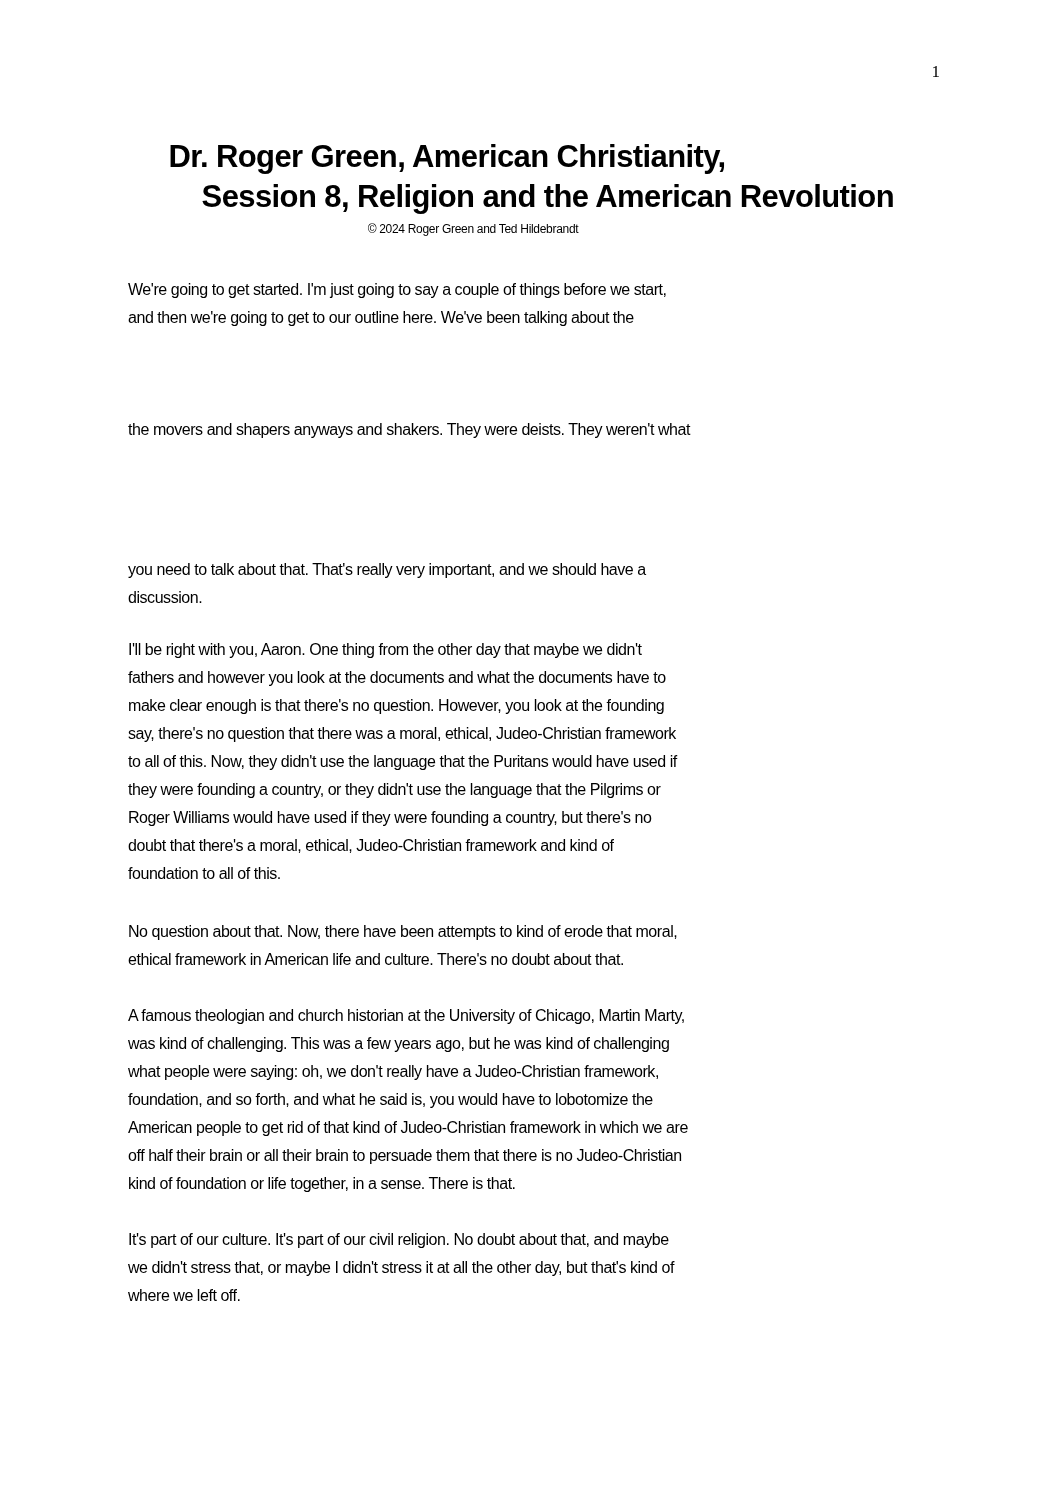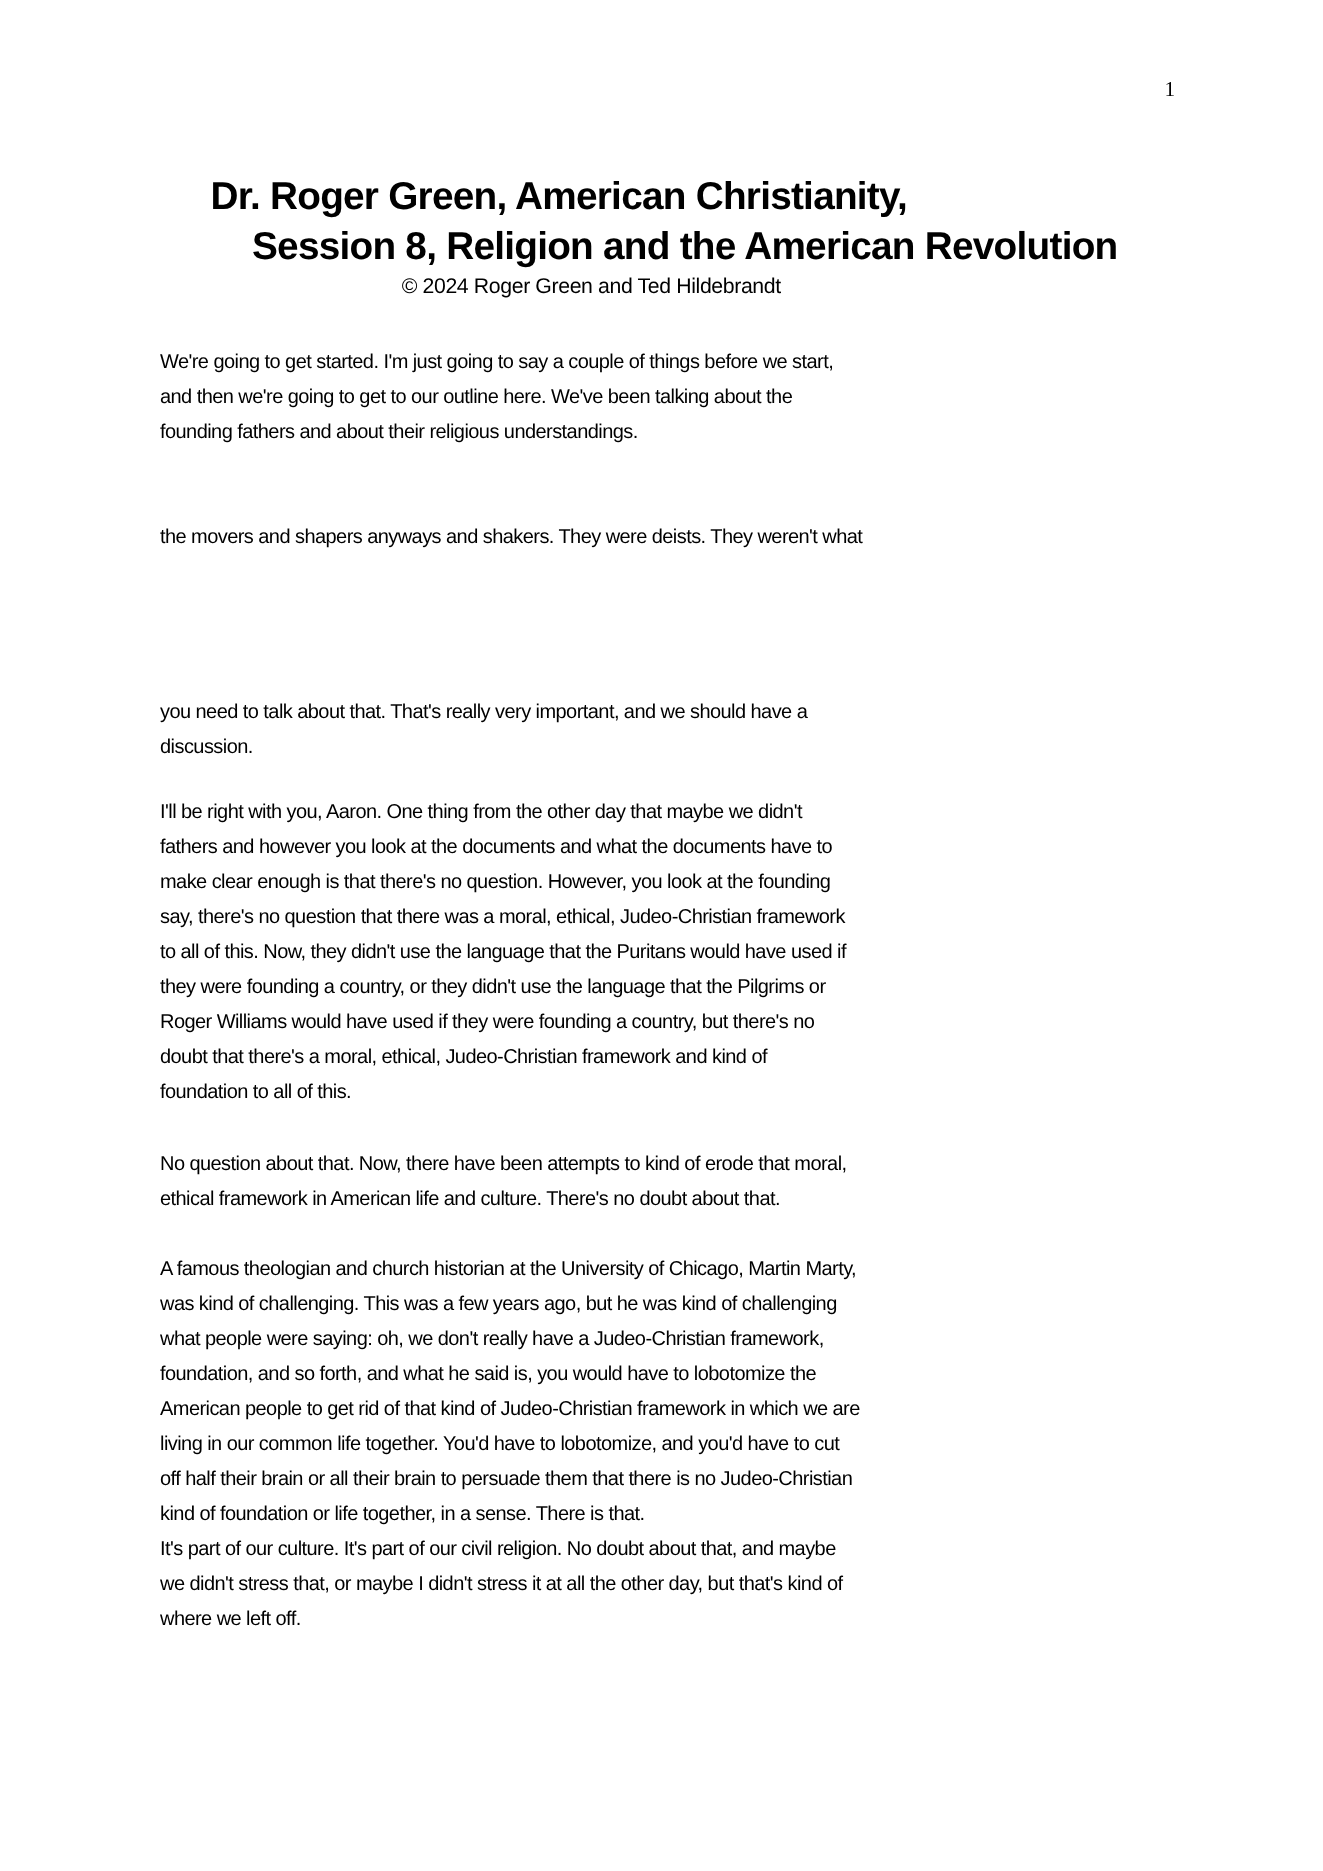--- a/index.html
+++ b/index.html
@@ -37,21 +37,21 @@
       margin: 0;
     }
     .title.line1 { top: 137px; }
     .title.line2 { top: 177px; text-align: right; }
     .copyright {
       position: absolute;
       left: 0;
       width: 946px;
       top: 217px;
       text-align: center;
-      font-size: 17px;
+      font-size: 12px;
       line-height: 24px;
       letter-spacing: -0.3px;
     }
     .body-text {
       position: absolute;
       left: 128px;
       width: 820px;
       top: 0;
     }
     .para {
@@ -85,21 +85,20 @@
 
   <h1 class="title line1">Dr. Roger Green, American Christianity,</h1>
   <h1 class="title line2">Session 8, Religion and the American Revolution</h1>
   <div class="copyright">© 2024 Roger Green and Ted Hildebrandt</div>
 
   <div class="body-text">
 
     <p class="para p0">
       <span class="line">We're going to get started. I'm just going to say a couple of things before we start,</span>
       <span class="line">and then we're going to get to our outline here. We've been talking about the</span>
-      <span class="line">founding fathers and about their religious understandings.</span>
     </p>
 
     <p class="para p1">
       <span class="line">the movers and shapers anyways and shakers. They were deists. They weren't what</span>
     </p>
 
     <p class="para p2">
       <span class="line">you need to talk about that. That's really very important, and we should have a</span>
       <span class="line">discussion.</span>
     </p>
@@ -120,21 +119,20 @@
       <span class="line">No question about that. Now, there have been attempts to kind of erode that moral,</span>
       <span class="line">ethical framework in American life and culture. There's no doubt about that.</span>
     </p>
 
     <p class="para p5">
       <span class="line">A famous theologian and church historian at the University of Chicago, Martin Marty,</span>
       <span class="line">was kind of challenging. This was a few years ago, but he was kind of challenging</span>
       <span class="line">what people were saying: oh, we don't really have a Judeo-Christian framework,</span>
       <span class="line">foundation, and so forth, and what he said is, you would have to lobotomize the</span>
       <span class="line">American people to get rid of that kind of Judeo-Christian framework in which we are</span>
-      <span class="line">living in our common life together.  You'd have to lobotomize, and you'd have to cut</span>
       <span class="line">off half their brain or all their brain to persuade them that there is no Judeo-Christian</span>
       <span class="line">kind of foundation or life together, in a sense. There is that.</span>
     </p>
 
     <p class="para p6">
       <span class="line">It's part of our culture. It's part of our civil religion. No doubt about that, and maybe</span>
       <span class="line">we didn't stress that, or maybe I didn't stress it at all the other day, but that's kind of</span>
       <span class="line">where we left off.</span>
     </p>
 

